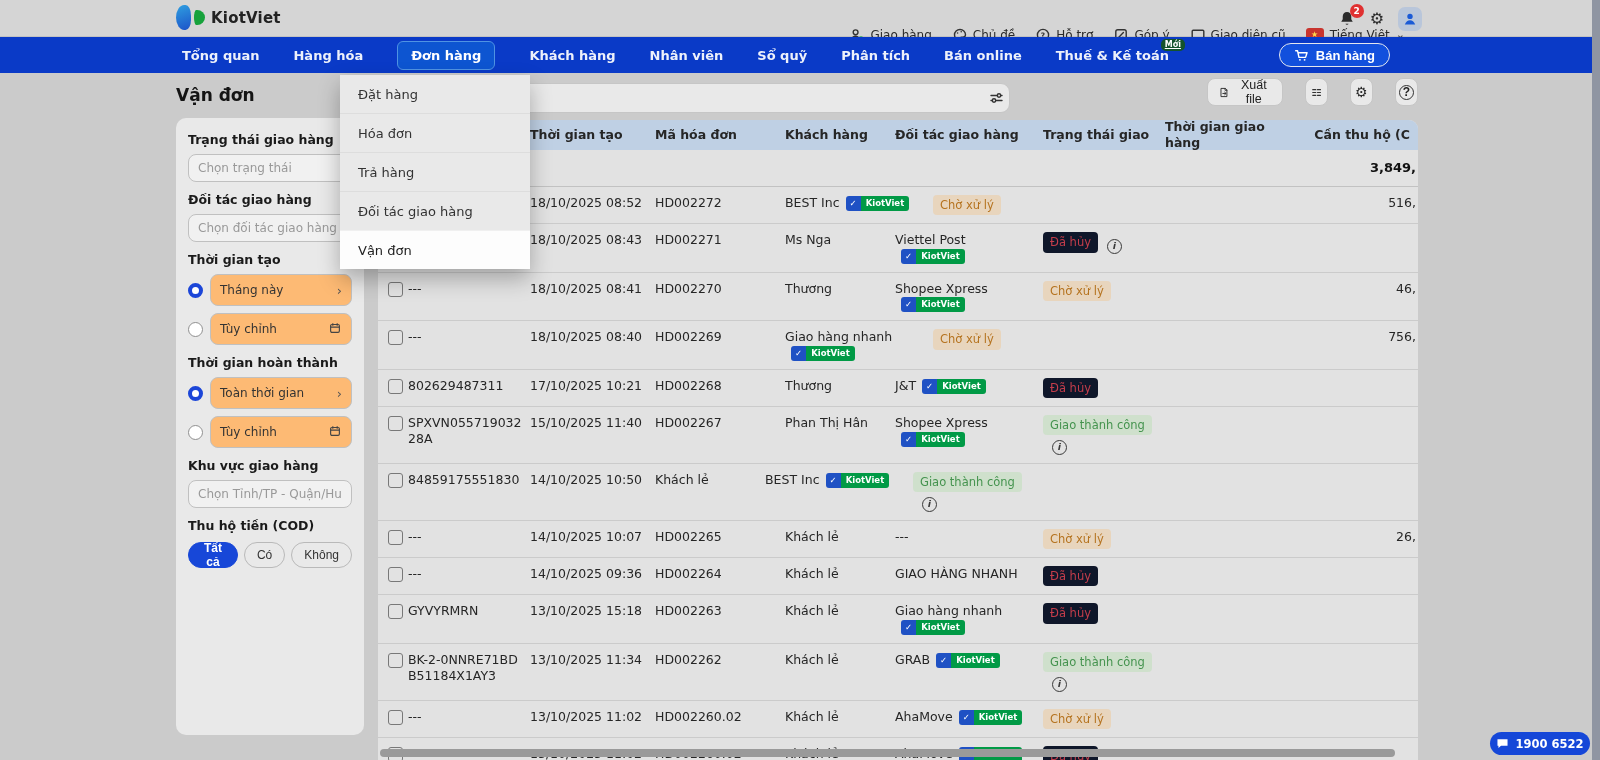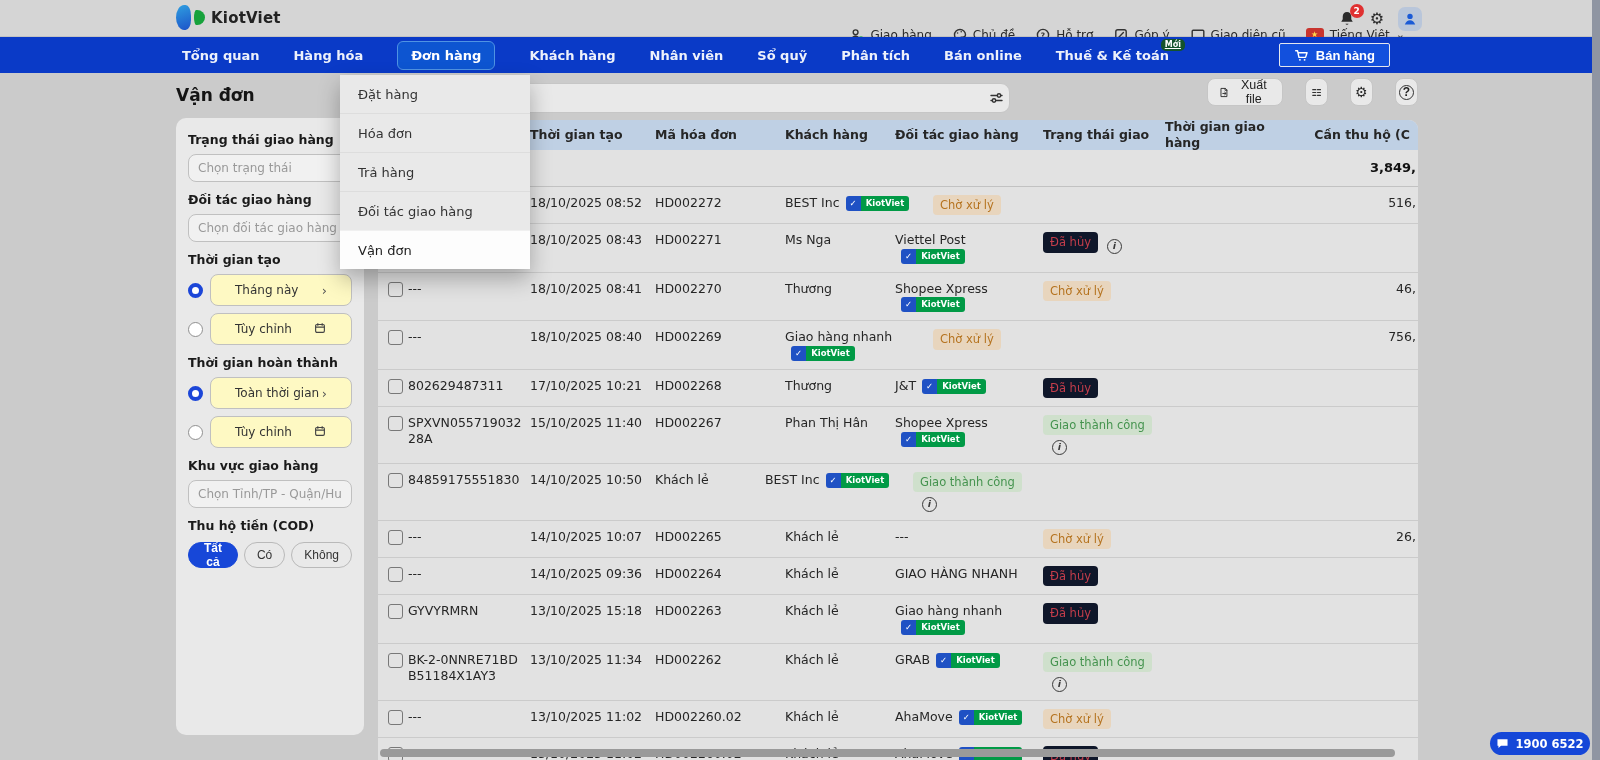--- a/index.html
+++ b/index.html
@@ -28,36 +28,36 @@
   .avatar{width:24px;height:24px;border-radius:7px;background:#b9c6da;display:flex;align-items:center;justify-content:center;overflow:hidden;}
   .avatar svg{width:16px;height:16px;}
   
   .navbar{position:absolute;left:0;top:37px;width:1600px;height:36px;background:#0a3ac7;display:flex;align-items:center;}
   .nav-items{display:flex;align-items:center;gap:34px;margin-left:182px;}
   .nav-item{font-size:13px;font-weight:bold;color:rgba(255,255,255,.93);cursor:pointer;position:relative;white-space:nowrap;}
   .nav-item.active{background:#0d55d1;border:1px solid #4f93e3;border-radius:6px;padding:6px 13px;color:#fff;}
   .nav-badge{position:absolute;top:-9px;right:-16px;background:#14532d;color:#fff;font-size:8px;font-weight:bold;
     padding:1.5px 4px;border-radius:5px;text-decoration:underline;}
   .sell-btn{position:absolute;right:210px;top:6px;height:24px;display:flex;align-items:center;gap:7px;background:#1250dd;
-    border:1.5px solid #e4e7ee;border-radius:2px;padding:0 14px;color:#fff;font-size:13px;font-weight:bold;cursor:pointer;}
+    border:1.5px solid #e4e7ee;border-radius:12px;padding:0 14px;color:#fff;font-size:13px;font-weight:bold;cursor:pointer;}
   .sell-btn svg{width:15px;height:15px;stroke:#fff;fill:none;stroke-width:1.5;stroke-linecap:round;stroke-linejoin:round;}
   
   .page-title{position:absolute;left:176px;top:85px;font-size:17px;font-weight:bold;color:#141414;}
   .filter-card{position:absolute;left:176px;top:118px;width:188px;height:617px;background:#e9e9e9;border-radius:10px;
     box-sizing:border-box;padding:14px 12px;}
   .f-label{font-size:12.5px;font-weight:bold;color:#1a1a1a;margin:10px 0 7px;}
   .f-label:first-child{margin-top:0;}
   .f-input{width:100%;height:28px;box-sizing:border-box;border:1px solid #c0c0c0;border-radius:8px;background:#f1f1f1;
     font-size:12px;color:#333;padding:0 9px;font-family:inherit;outline:none;}
   .f-input::placeholder{color:#999;}
   .radio-row{display:flex;align-items:center;gap:7px;margin:7px 0;}
   .radio{width:15px;height:15px;border-radius:50%;box-sizing:border-box;background:#fff;border:1.5px solid #909090;flex:none;cursor:pointer;}
   .radio.sel{border:4.5px solid #1c46d8;}
-  .opt-btn{flex:1;height:30px;border:1px solid #c0c0c0;border-radius:8px;background:#fef9c3;display:flex;align-items:center;
-    justify-content:space-between;padding:0 24px;font-size:12px;color:#333;cursor:pointer;}
+  .opt-btn{flex:1;height:30px;border:1px solid #c0c0c0;border-radius:8px;background:#fdba74;display:flex;align-items:center;
+    justify-content:space-between;padding:0 9px;font-size:12px;color:#333;cursor:pointer;}
   .opt-btn .r-ic{color:#555;font-size:13px;}
   .opt-btn .cal svg{width:14px;height:14px;stroke:#444;fill:none;stroke-width:1.3;}
   .pill-row{display:flex;gap:6px;margin-top:9px;}
   .pill{height:26px;border-radius:14px;border:1px solid #b9b9b9;background:transparent;color:#333;font-size:12px;
     display:flex;align-items:center;padding:0 12px;cursor:pointer;font-family:Liberation Sans, sans-serif;}
   .pill.active{background:#1747d8;border-color:#1747d8;color:#fff;font-weight:bold;}
   
   .search-wrap{position:absolute;left:378px;top:83px;width:632px;height:30px;background:#e9e9e9;border:1px solid #c6c6c6;
     border-radius:9px;box-sizing:border-box;display:flex;align-items:center;}
   .search-input{flex:1;border:none;background:transparent;outline:none;font-size:12px;padding:0 10px;font-family:inherit;color:#333;}

